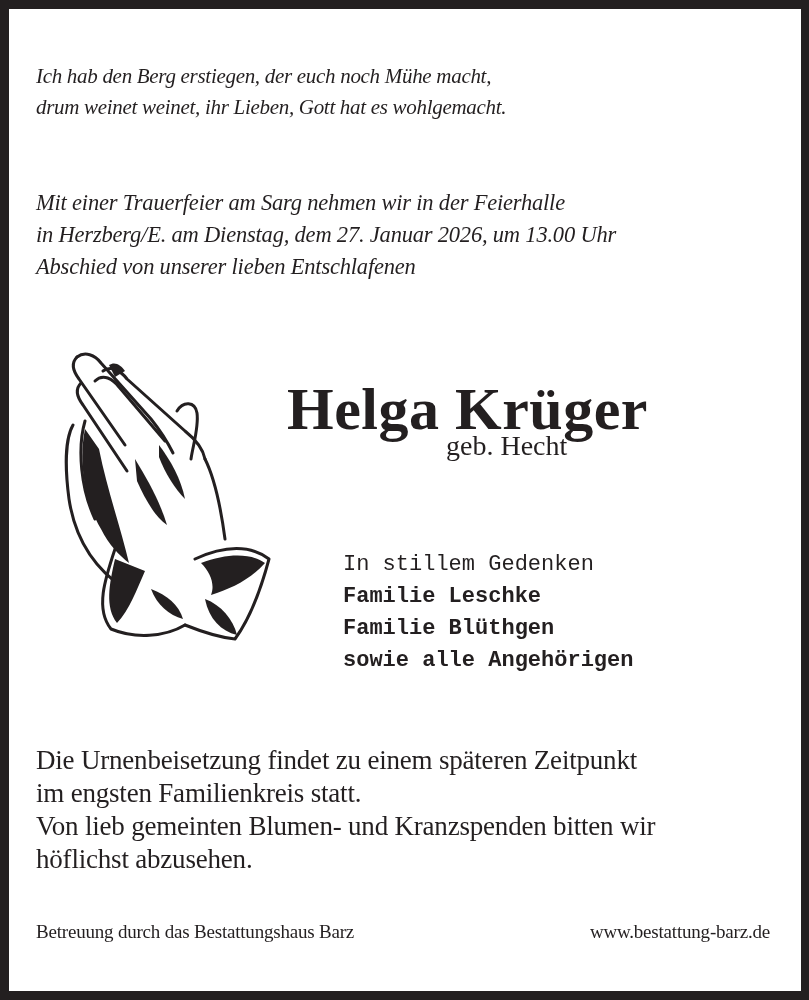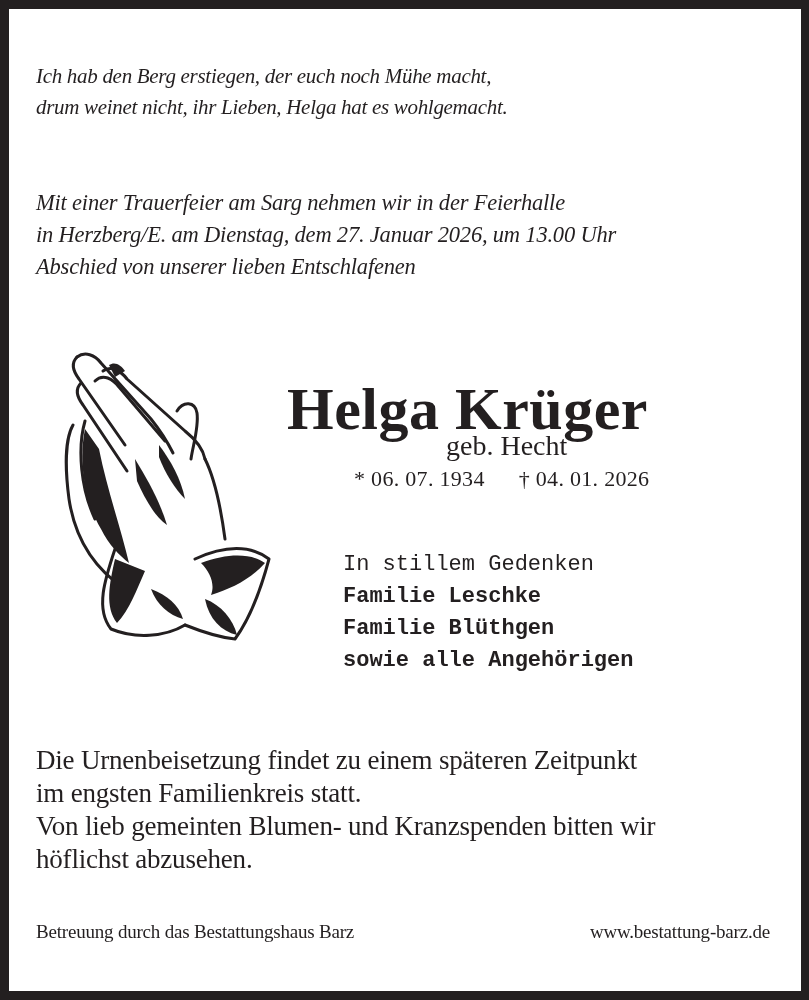--- a/index.html
+++ b/index.html
@@ -84,21 +84,21 @@
     }
     .line { display: block; }
   </style>
 </head>
 <body>
 
 <div class="card">
 
   <div class="abs verse">
     <span class="line">Ich hab den Berg erstiegen, der euch noch Mühe macht,</span>
-    <span class="line">drum weinet nicht, ihr Lieben, Helga hat es wohlgemacht.</span>
+    <span class="line">drum weinet weinet, ihr Lieben, Gott hat es wohlgemacht.</span>
   </div>
 
   <div class="abs announce">
     <span class="line">Mit einer Trauerfeier am Sarg nehmen wir in der Feierhalle</span>
     <span class="line">in Herzberg/E. am Dienstag, dem 27. Januar 2026, um 13.00 Uhr</span>
     <span class="line">Abschied von unserer lieben Entschlafenen</span>
   </div>
 
   <div class="abs hands">
     <svg width="220" height="300" viewBox="0 0 220 300" xmlns="http://www.w3.org/2000/svg">
@@ -129,23 +129,20 @@
         <path d="M146 214 C172 204 196 204 210 214 C196 230 176 240 156 246 C160 236 156 224 146 214 Z"></path>
         <path d="M150 250 C166 256 178 270 182 286 C166 282 154 270 150 250 Z"></path>
         <path d="M96 240 C112 246 124 256 128 270 C114 266 102 256 96 240 Z"></path>
         <path d="M54 16 C60 12 66 16 70 22 L60 28 Z"></path>
       </g>
     </svg>
   </div>
 
   <div class="abs name">Helga Krüger</div>
   <div class="abs maiden">geb. Hecht</div>
-  <div class="abs dates">
-    <span>* 06. 07. 1934</span><span class="gap"></span><span>† 04. 01. 2026</span>
-  </div>
 
   <div class="abs mourners">
     <span class="r">In stillem Gedenken</span>
     <span class="b">Familie Leschke</span>
     <span class="b">Familie Blüthgen</span>
     <span class="b">sowie alle Angehörigen</span>
   </div>
 
   <div class="abs notice">
     <span class="line">Die Urnenbeisetzung findet zu einem späteren Zeitpunkt</span>

